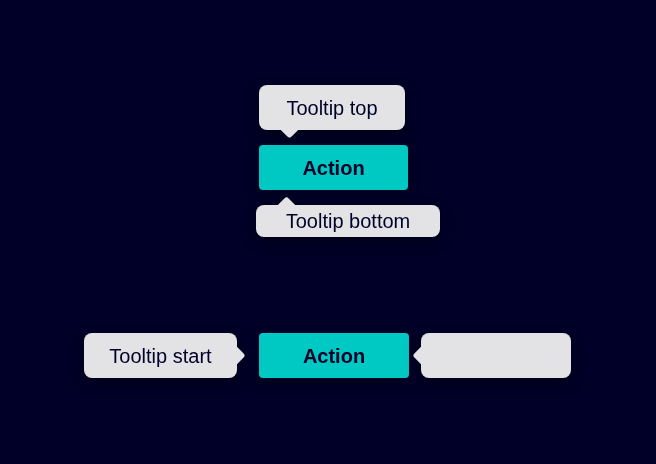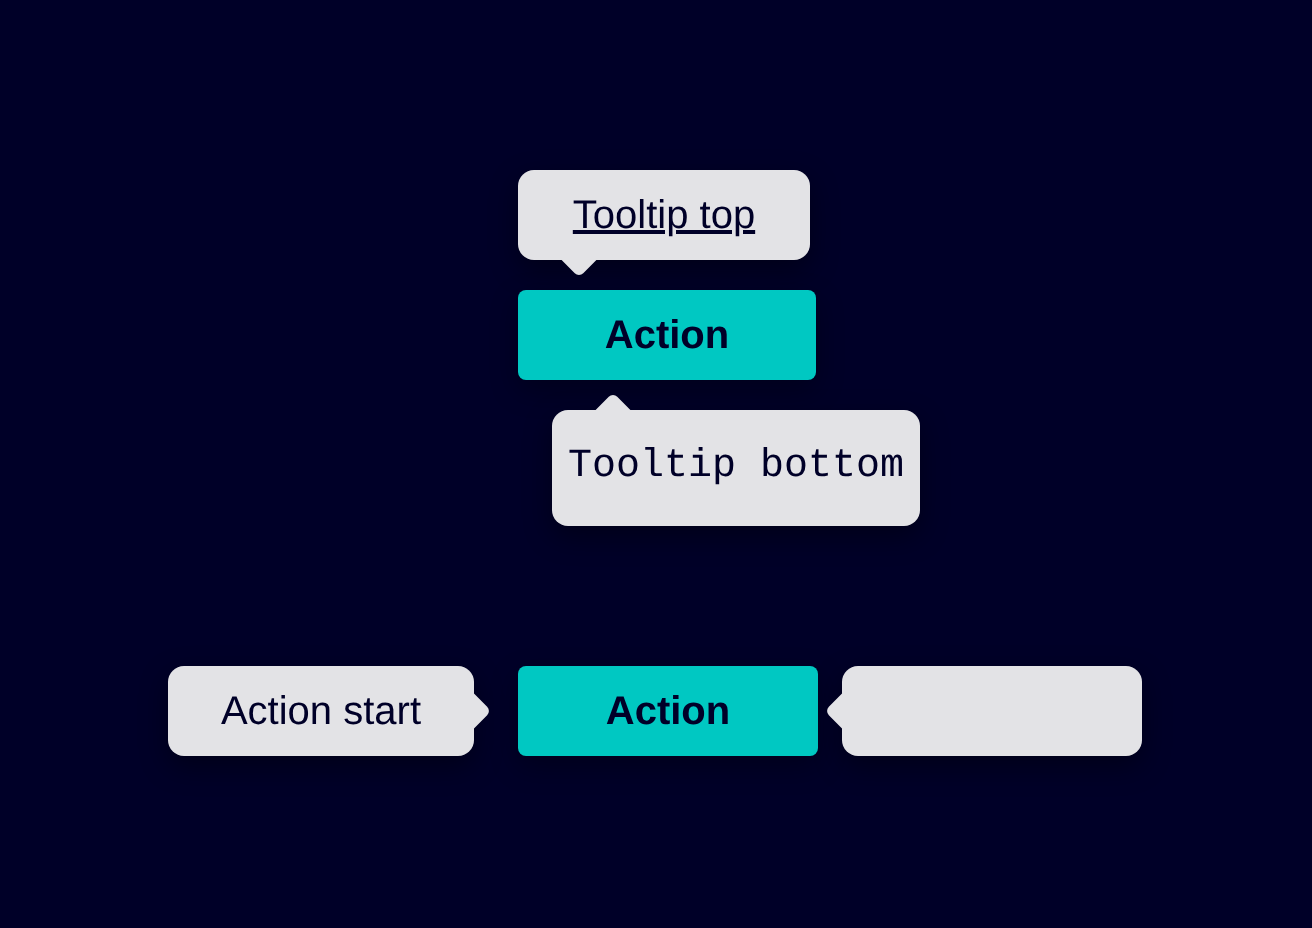--- a/index.html
+++ b/index.html
@@ -54,23 +54,23 @@
     font-family: "Liberation Sans", sans-serif;
     font-size: 20px;
     font-weight: bold;
     line-height: 1;
     padding: 12px;
     cursor: pointer;
     box-shadow: 0 5px 14px rgba(0, 0, 0, 0.30);
   }
 
   
-  #tooltip-top     { left: 259px; top: 85px;  width: 146px; height: 45px; text-decoration: underline; }
+  #tooltip-top     { left: 259px; top: 85px;  width: 146px; height: 45px; }
   #action-vertical { left: 259px; top: 145px; width: 149px; height: 45px; }
-  #tooltip-bottom  { left: 276px; top: 205px; width: 184px; height: 58px; font-family: Liberation Mono, monospace; }
+  #tooltip-bottom  { left: 256px; top: 205px; width: 184px; height: 32px; }
 
   
   #tooltip-start     { left: 84px;  top: 333px; width: 153px; height: 45px; }
   #action-horizontal { left: 259px; top: 333px; width: 150px; height: 45px; }
   #tooltip-end       { left: 421px; top: 333px; width: 150px; height: 45px; }
 </style>
 </head>
 <body>
 
 <div class="stage">
@@ -84,21 +84,21 @@
     <span>Action</span>
   </button>
 
   <div class="tooltip" id="tooltip-bottom">
     <span class="arrow arrow-up"></span>
     <span>Tooltip bottom</span>
   </div>
 
   <div class="tooltip" id="tooltip-start">
     <span class="arrow arrow-right"></span>
-    <span>Action start</span>
+    <span>Tooltip start</span>
   </div>
 
   <button class="action-btn" id="action-horizontal">
     <span>Action</span>
   </button>
 
   <div class="tooltip" id="tooltip-end">
     <span class="arrow arrow-left"></span>
   </div>
 

